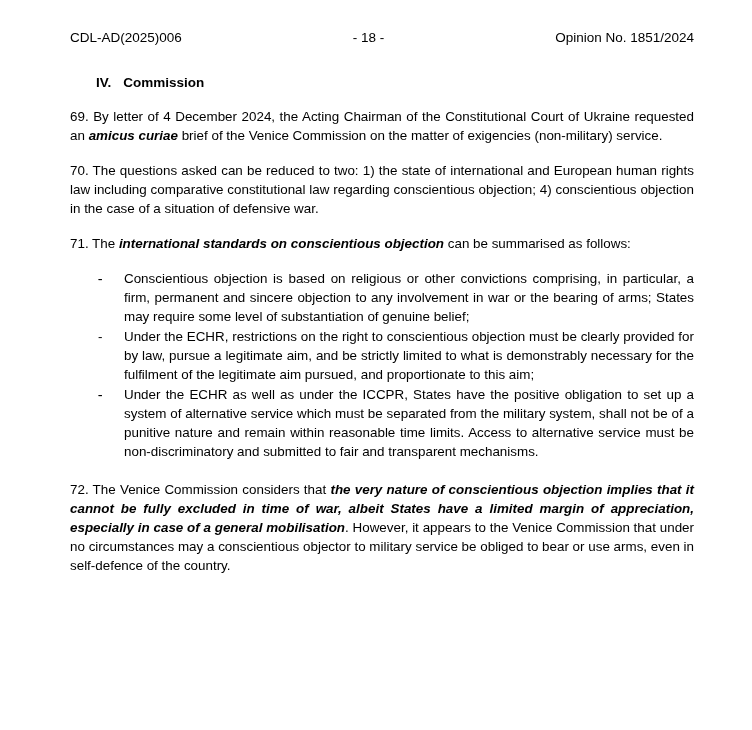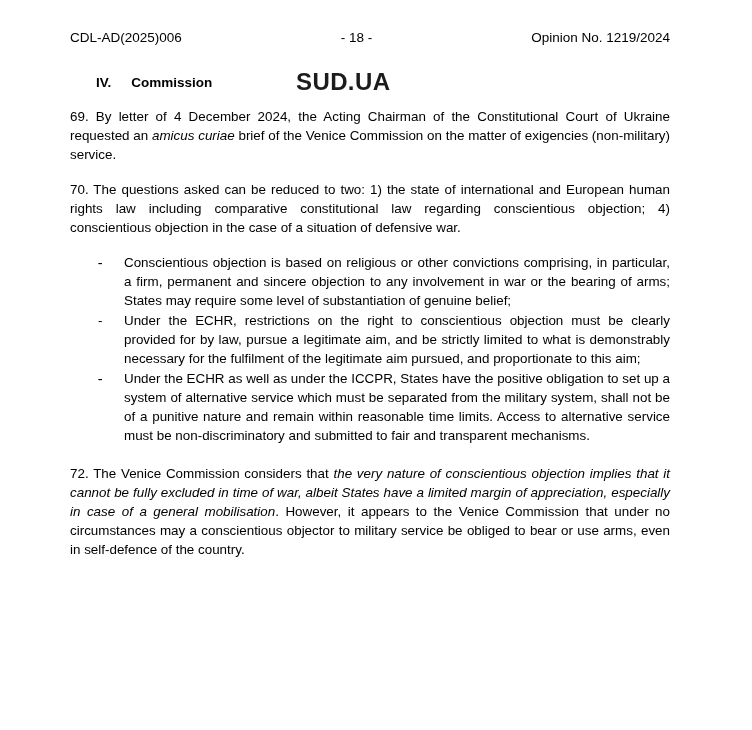--- a/index.html
+++ b/index.html
@@ -12,21 +12,21 @@
     background: #ffffff;
     font-family: "Liberation Sans", sans-serif;
     color: #000000;
     overflow: hidden;
   }
   .page {
     position: relative;
     width: 752px;
     height: 730px;
     box-sizing: border-box;
-    padding: 30px 82px 0 70px;
+    padding: 30px 58px 0 70px;
   }
   .header {
     display: flex;
     justify-content: space-between;
     align-items: baseline;
     font-size: 13.5px;
     margin-bottom: 26px;
   }
   .header-center {
     flex: 0 0 auto;
@@ -41,21 +41,21 @@
     margin-bottom: 6px;
   }
   .section-title {
     position: absolute;
     left: 26px;
     top: 4px;
     font-size: 13.5px;
     font-weight: bold;
   }
   .section-title .num {
-    margin-right: 20px;
+    margin-right: 12px;
   }
   .watermark {
     position: absolute;
     left: 226px;
     top: -3px;
     font-size: 24px;
     font-weight: bold;
     letter-spacing: 0.4px;
     color: #1c1c1c;
   }
@@ -78,47 +78,48 @@
     padding-left: 54px;
     margin-bottom: 1px;
   }
   .bullets li .dash {
     position: absolute;
     left: 28px;
     top: 0;
   }
   i, .ital {
     font-style: italic;
+    font-weight: bold;
   }
   .tight {
     margin-bottom: 14px;
   }
 </style>
 </head>
 <body>
 
 <div class="page">
 
   <div class="header">
     <span class="header-left">CDL-AD(2025)006</span>
     <span class="header-center">- 18 -</span>
-    <span class="header-right">Opinion No. 1219/2024</span>
+    <span class="header-right">Opinion No. 1851/2024</span>
   </div>
 
   <div class="section-row">
     <div class="section-title">
       <span class="num">IV.</span><span>Commission</span>
     </div>
-    <div class="watermark">SUD.UA</div>
   </div>
 
   <p class="para"><span>69. By letter of 4 December 2024, the Acting Chairman of the Constitutional Court of Ukraine requested an </span><i>amicus curiae</i><span> brief of the Venice Commission on the matter of exigencies (non-military) service.</span></p>
 
   <p class="para">70. The questions asked can be reduced to two: 1) the state of international and European human rights law including comparative constitutional law regarding conscientious objection; 4) conscientious objection in the case of a situation of defensive war.</p>
 
+  <p class="para tight"><span>71. The </span><i>international standards on conscientious objection</i><span> can be summarised as follows:</span></p>
 
   <ul class="bullets">
     <li><span class="dash">-</span></li>
     <li><span class="dash">-</span><span>Conscientious objection is based on religious or other convictions comprising, in particular, a firm, permanent and sincere objection to any involvement in war or the bearing of arms; States may require some level of substantiation of genuine belief;</span></li>
     <li><span class="dash">-</span><span>Under the ECHR, restrictions on the right to conscientious objection must be clearly provided for by law, pursue a legitimate aim, and be strictly limited to what is demonstrably necessary for the fulfilment of the legitimate aim pursued, and proportionate to this aim;</span></li>
     <li><span class="dash">-</span></li>
     <li><span class="dash">-</span><span>Under the ECHR as well as under the ICCPR, States have the positive obligation to set up a system of alternative service which must be separated from the military system, shall not be of a punitive nature and remain within reasonable time limits. Access to alternative service must be non-discriminatory and submitted to fair and transparent mechanisms.</span></li>
   </ul>
 
   <p class="para"><span>72. The Venice Commission considers that </span><i>the very nature of conscientious objection implies that it cannot be fully excluded in time of war, albeit States have a limited margin of appreciation, especially in case of a general mobilisation</i><span>. However, it appears to the Venice Commission that under no circumstances may a conscientious objector to military service be obliged to bear or use arms, even in self-defence of the country.</span></p>

